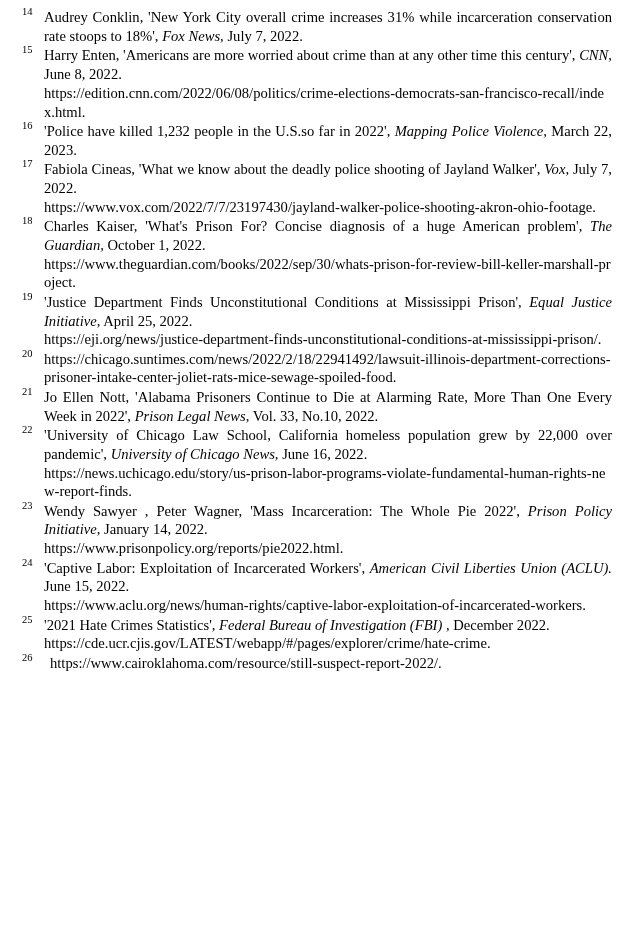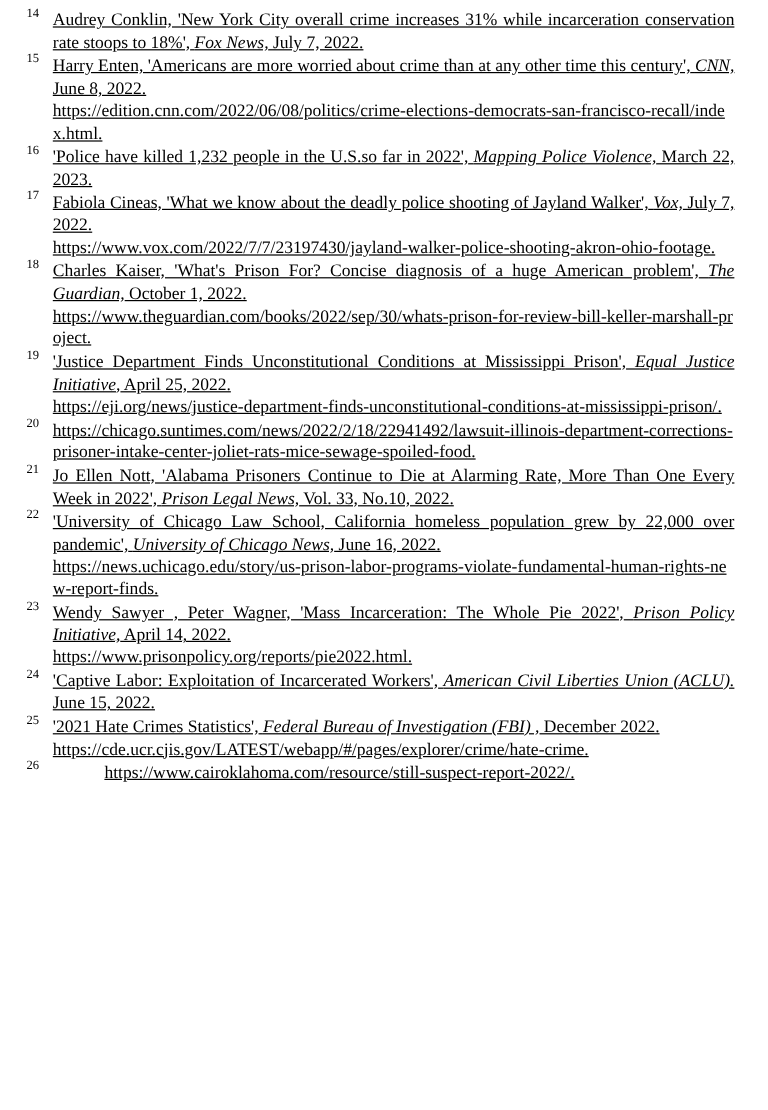--- a/index.html
+++ b/index.html
@@ -13,21 +13,20 @@
     font-family: "Liberation Serif", serif;
     color: #000000;
     overflow: hidden;
   }
   .page {
     width: 640px;
     height: 925px;
     box-sizing: border-box;
     padding: 8px 28px 0 22px;
     position: relative;
-    text-decoration: underline;
   }
   .refs {
     list-style: none;
     margin: 0;
     padding: 0;
   }
   .ref {
     position: relative;
     padding-left: 22px;
     margin-bottom: 0.5px;
@@ -54,21 +53,20 @@
     word-break: break-all;
   }
   
   .urlline {
     display: block;
     text-align: justify;
     text-justify: inter-word;
   }
   .indent-url {
     padding-left: 6px;
-    margin-left: 37px;
   }
 </style>
 </head>
 <body>
 
 <div class="page">
   <ol class="refs" id="refs-list">
       <li class="ref">
         <sup class="num">14</sup>
         <span class="body"><span>Audrey Conklin, 'New York City overall crime increases 31% while incarceration conservation rate stoops to 18%',</span> <span class="it">Fox News,</span><span> July 7, 2022.</span></span>
@@ -105,26 +103,27 @@
         <sup class="num">21</sup>
         <span class="body"><span>Jo Ellen Nott, 'Alabama Prisoners Continue to Die at Alarming Rate, More Than One Every Week in 2022',</span> <span class="it">Prison Legal News,</span><span> Vol. 33, No.10, 2022.</span></span>
       </li>
       <li class="ref">
         <sup class="num">22</sup>
         <span class="body"><span>'University of Chicago Law School, California homeless population grew by 22,000 over pandemic',</span> <span class="it">University of Chicago News,</span><span> June 16, 2022.</span></span>
         <span class="urlline url">https://news.uchicago.edu/story/us-prison-labor-programs-violate-fundamental-human-rights-new-report-finds.</span>
       </li>
       <li class="ref">
         <sup class="num">23</sup>
-        <span class="body"><span>Wendy Sawyer , Peter Wagner, 'Mass Incarceration: The Whole Pie 2022',</span> <span class="it">Prison Policy Initiative,</span><span> April 14, 2022.</span></span>
+        <span class="body"><span>Wendy Sawyer , Peter Wagner, 'Mass Incarceration: The Whole Pie 2022',</span> <span class="it">Prison Policy Initiative,</span><span> January 14, 2022.</span></span>
         <span class="urlline url">https://www.prisonpolicy.org/reports/pie2022.html.</span>
       </li>
       <li class="ref">
         <sup class="num">24</sup>
         <span class="body"><span>'Captive Labor: Exploitation of Incarcerated Workers',</span> <span class="it">American Civil Liberties Union (ACLU).</span><span> June 15, 2022.</span></span>
+        <span class="urlline url">https://www.aclu.org/news/human-rights/captive-labor-exploitation-of-incarcerated-workers.</span>
       </li>
       <li class="ref">
         <sup class="num">25</sup>
         <span class="body"><span>'2021 Hate Crimes Statistics',</span> <span class="it">Federal Bureau of Investigation (FBI) ,</span><span> December 2022.</span></span>
         <span class="urlline url">https://cde.ucr.cjis.gov/LATEST/webapp/#/pages/explorer/crime/hate-crime.</span>
       </li>
       <li class="ref">
         <sup class="num">26</sup>
         <span class="urlline url indent-url">https://www.cairoklahoma.com/resource/still-suspect-report-2022/.</span>
       </li>

